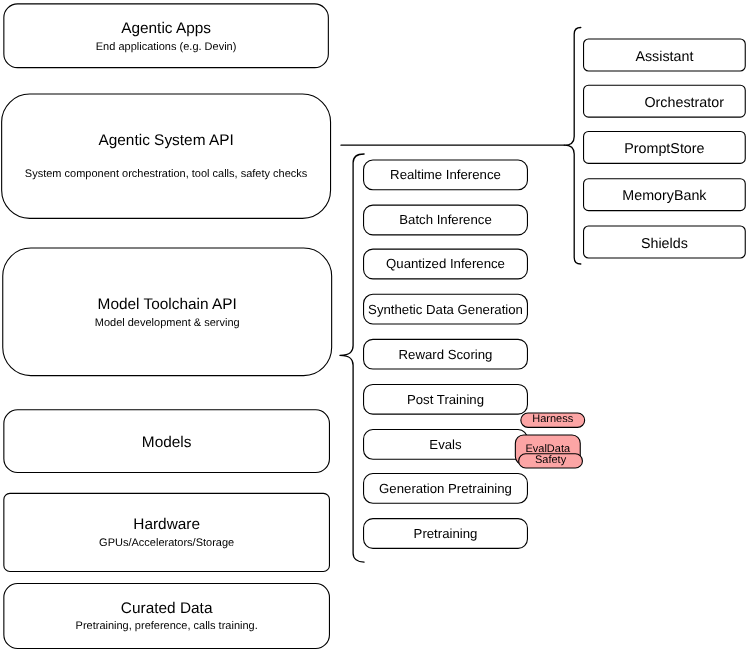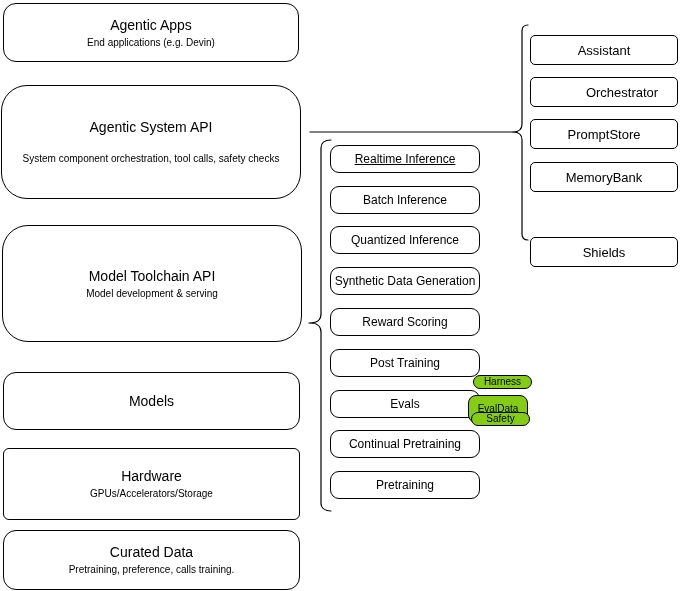--- a/index.html
+++ b/index.html
@@ -47,29 +47,29 @@
   .b5 { left: 3px;  top: 530px; width: 297px; height: 60px;  border-radius: 13px; }
   
   .mid {
     left: 330px;
     width: 150px;
     height: 28px;
     border-radius: 9px;
     font-size: 12px;
     white-space: nowrap;
   }
-  .m0 { top: 145px; text-decoration: underline; } .m1 { top: 186px; } .m2 { top: 226px; }
+  .m0 { top: 145px; } .m1 { top: 186px; } .m2 { top: 226px; }
   .m3 { top: 267px; } .m4 { top: 308px; } .m5 { top: 349px; }
   .m6 { top: 390px; } .m7 { top: 430px; } .m8 { top: 471px; }
   
   .pill {
     position: absolute;
     box-sizing: border-box;
     border: 1px solid #000000;
-    background: #84cc16;
+    background: #fca5a5;
     border-radius: 8px;
     font-size: 10px;
     line-height: 12px;
     display: flex;
     align-items: center;
     justify-content: center;
     white-space: nowrap;
     z-index: 3;
   }
   .p0 { left: 473px; top: 375px; width: 59px; height: 14px; }
@@ -78,21 +78,21 @@
   
   .right {
     left: 530px;
     width: 148px;
     height: 30px;
     border-radius: 5px;
     font-size: 13px;
     white-space: nowrap;
   }
   .r0 { top: 35px; } .r1 { top: 77px; padding-left: 36px; } .r2 { top: 119px; }
-  .r3 { top: 162px; } .r4 { top: 205px; margin-top: 32px; }
+  .r3 { top: 162px; } .r4 { top: 205px; }
   
   .overlay {
     position: absolute;
     left: 0;
     top: 0;
     width: 682px;
     height: 591px;
     pointer-events: none;
     z-index: 2;
   }
@@ -138,21 +138,21 @@
     <div class="subtitle">Pretraining, preference, calls training.</div>
   </div>
 
   <div class="box mid m0">Realtime Inference</div>
   <div class="box mid m1">Batch Inference</div>
   <div class="box mid m2">Quantized Inference</div>
   <div class="box mid m3">Synthetic Data Generation</div>
   <div class="box mid m4">Reward Scoring</div>
   <div class="box mid m5">Post Training</div>
   <div class="box mid m6">Evals</div>
-  <div class="box mid m7">Continual Pretraining</div>
+  <div class="box mid m7">Generation Pretraining</div>
   <div class="box mid m8">Pretraining</div>
 
   <div class="pill p0">Harness</div>
   <div class="pill p1">EvalData</div>
   <div class="pill p2">Safety</div>
 
   <div class="box right r0">Assistant</div>
   <div class="box right r1">Orchestrator</div>
   <div class="box right r2">PromptStore</div>
   <div class="box right r3">MemoryBank</div>

